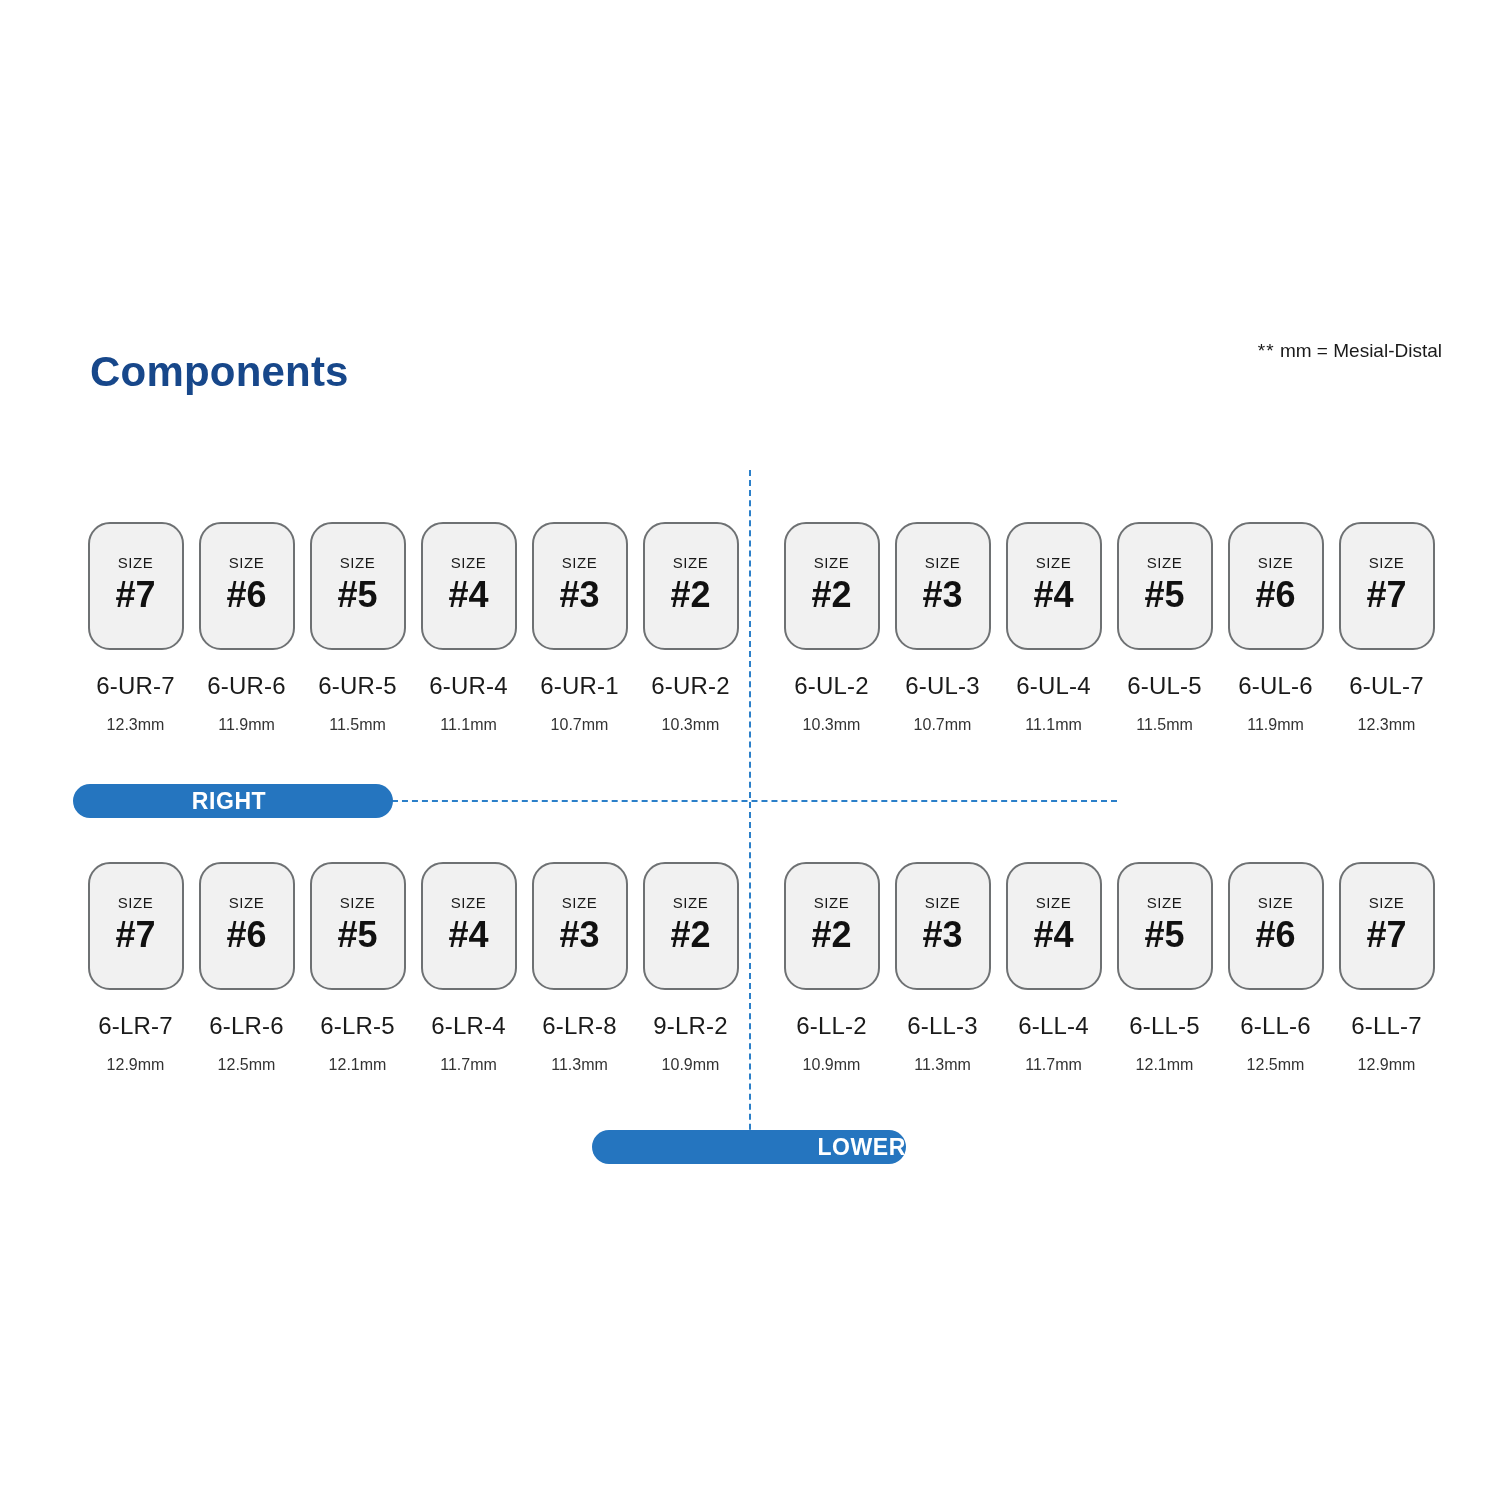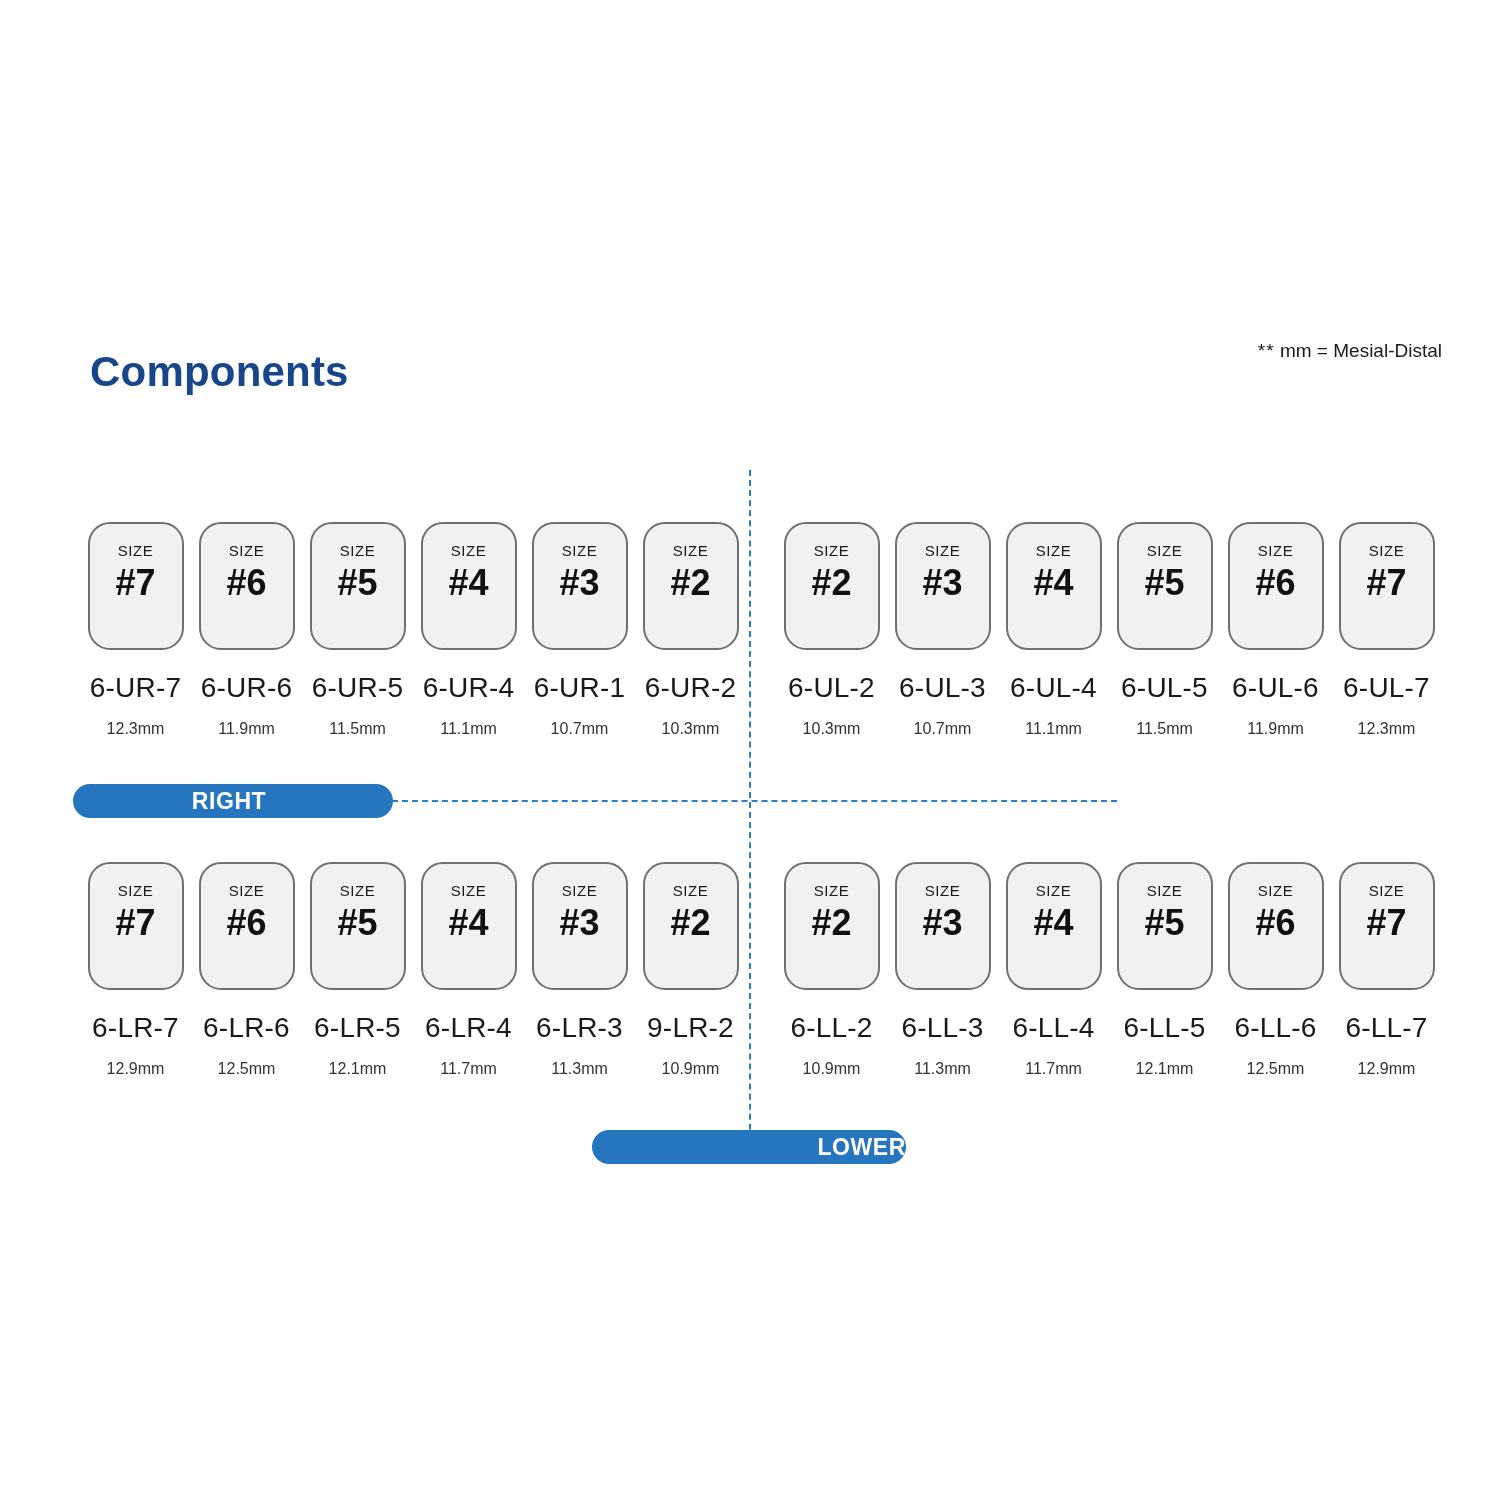--- a/index.html
+++ b/index.html
@@ -132,37 +132,37 @@
     width: 96px;
     height: 128px;
     border: 2px solid #6e7173;
     border-radius: 22px;
     background: #f1f1f1;
     display: flex;
     flex-direction: column;
     align-items: center;
     justify-content: flex-start;
     box-sizing: border-box;
-    padding-top: 18px;
+    padding-top: 30px;
   }
   .chip .sizeword {
     font-size: 15px;
     letter-spacing: 0.5px;
     color: #1a1a1a;
   }
   .chip .sizenum {
     font-size: 36px;
     font-weight: bold;
     color: #111111;
     margin-top: 6px;
     line-height: 1;
   }
   .code {
     margin-top: 22px;
-    font-size: 28px;
+    font-size: 24px;
     color: #1a1a1a;
     letter-spacing: 0.2px;
     white-space: nowrap;
   }
   .mm {
     margin-top: 16px;
     font-size: 16px;
     color: #333333;
     white-space: nowrap;
   }
@@ -342,21 +342,21 @@
         </div>
         <div class="code">6-LR-4</div>
         <div class="mm">11.7mm</div>
       </div>
 
       <div class="tooth">
         <div class="chip">
           <div class="sizeword">SIZE</div>
           <div class="sizenum">#3</div>
         </div>
-        <div class="code">6-LR-3</div>
+        <div class="code">6-LR-8</div>
         <div class="mm">11.3mm</div>
       </div>
 
       <div class="tooth">
         <div class="chip">
           <div class="sizeword">SIZE</div>
           <div class="sizenum">#2</div>
         </div>
         <div class="code">9-LR-2</div>
         <div class="mm">10.9mm</div>

